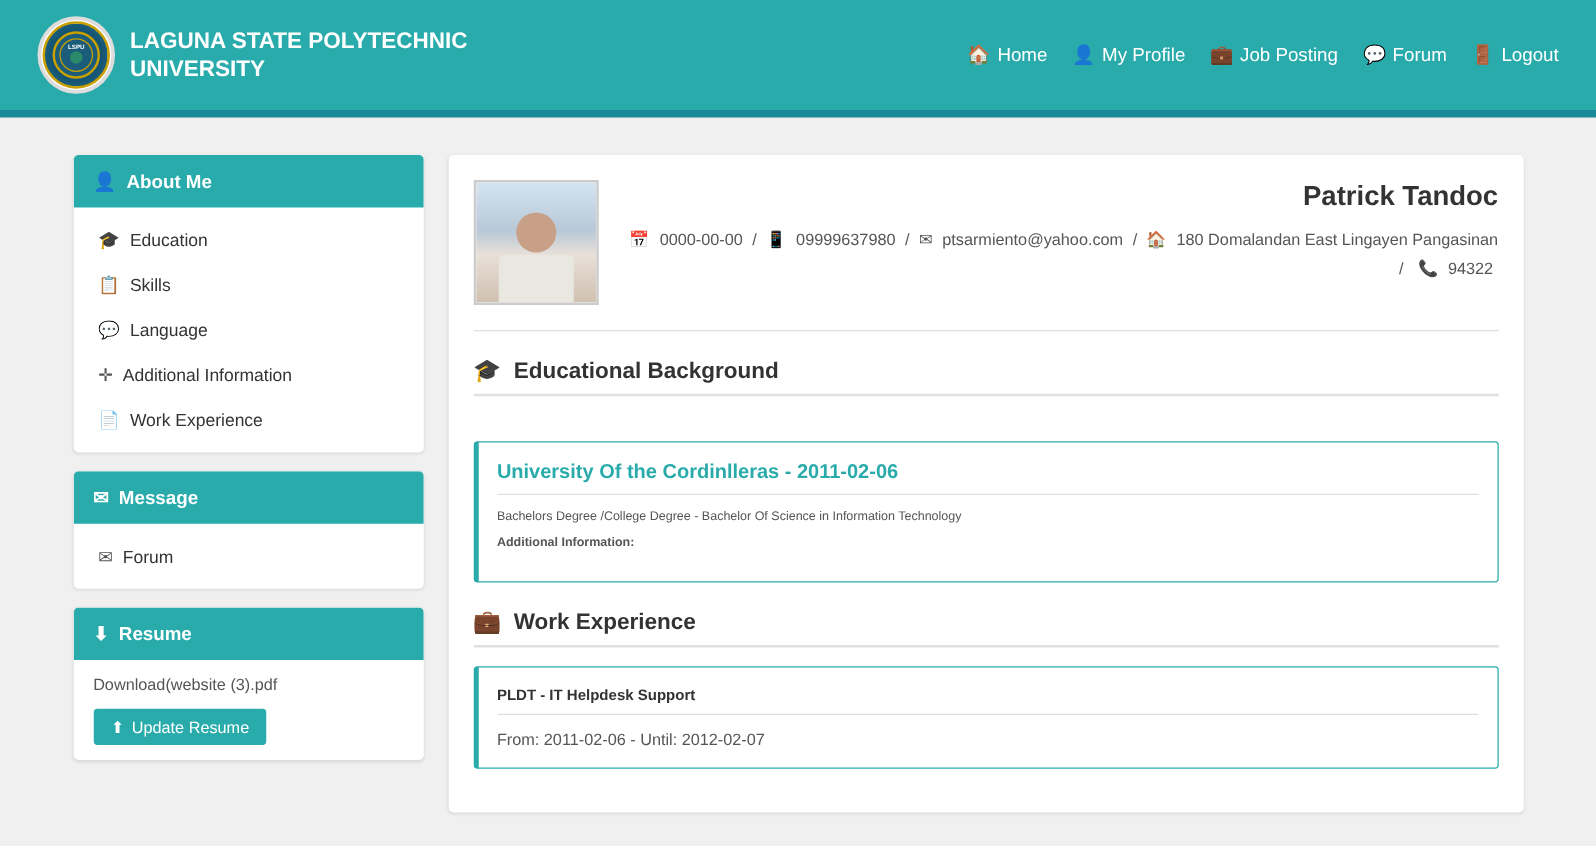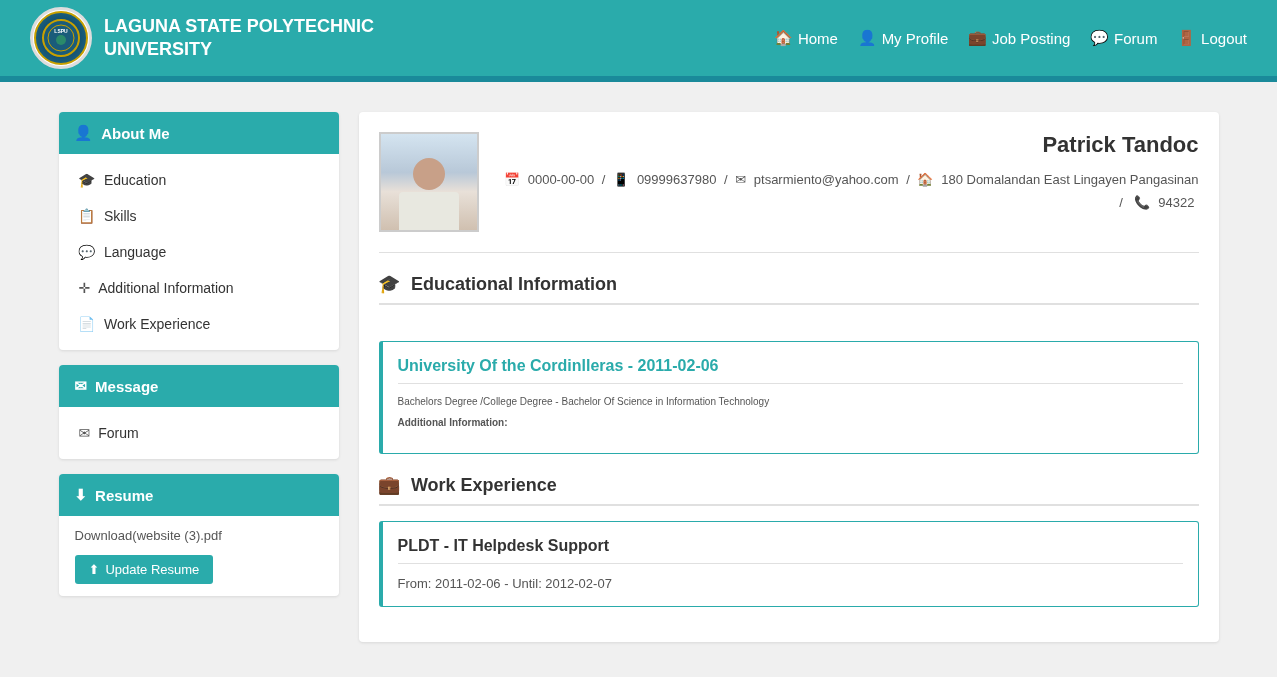--- a/index.html
+++ b/index.html
@@ -1,21 +1,21 @@
 <!DOCTYPE html>
 <html><head>
   <meta charset="utf-8">
   <style>
     * { margin: 0; padding: 0; box-sizing: border-box; }
     body { font-family: Arial, sans-serif; background: #f0f0f0; font-size: 14px; }
 
     
     .header {
       background: #2aabab;
-      height: 76px;
+      height: 88px;
       display: flex;
       align-items: center;
       justify-content: space-between;
       padding: 15px 30px;
     }
     .header-logo {
       display: flex;
       align-items: center;
       gap: 12px;
     }
@@ -227,21 +227,21 @@
     
     .work-card {
       border: 1px solid #2aabab;
       border-left: 4px solid #2aabab;
       border-radius: 3px;
       margin-bottom: 15px;
       padding: 15px;
     }
     .work-card h3 {
       color: #333;
-      font-size: 16px;
+      font-size: 12px;
       margin-bottom: 12px;
       padding-bottom: 8px;
       border-bottom: 1px solid #e0e0e0;
     }
     .work-card p {
       color: #555;
       font-size: 13px;
     }
 
     
@@ -394,21 +394,21 @@
           <span>180 Domalandan East Lingayen Pangasinan /</span>
           <span> </span>
           <span>📞</span>
           <span>94322</span>
         </div>
       </div>
     </div>
 
     <div class="section-header">
       <span>🎓</span>
-      <span>Educational Information</span>
+      <span>Educational Background</span>
     </div>
 
     <div class="edu-card">
       <h3>University Of the Cordinlleras - 2011-02-06</h3>
       <p>Bachelors Degree /College Degree - Bachelor Of Science in Information Technology</p>
       <p class="edu-additional">Additional Information:</p>
     </div>
 
     <div class="section-header">
       <span>💼</span>

